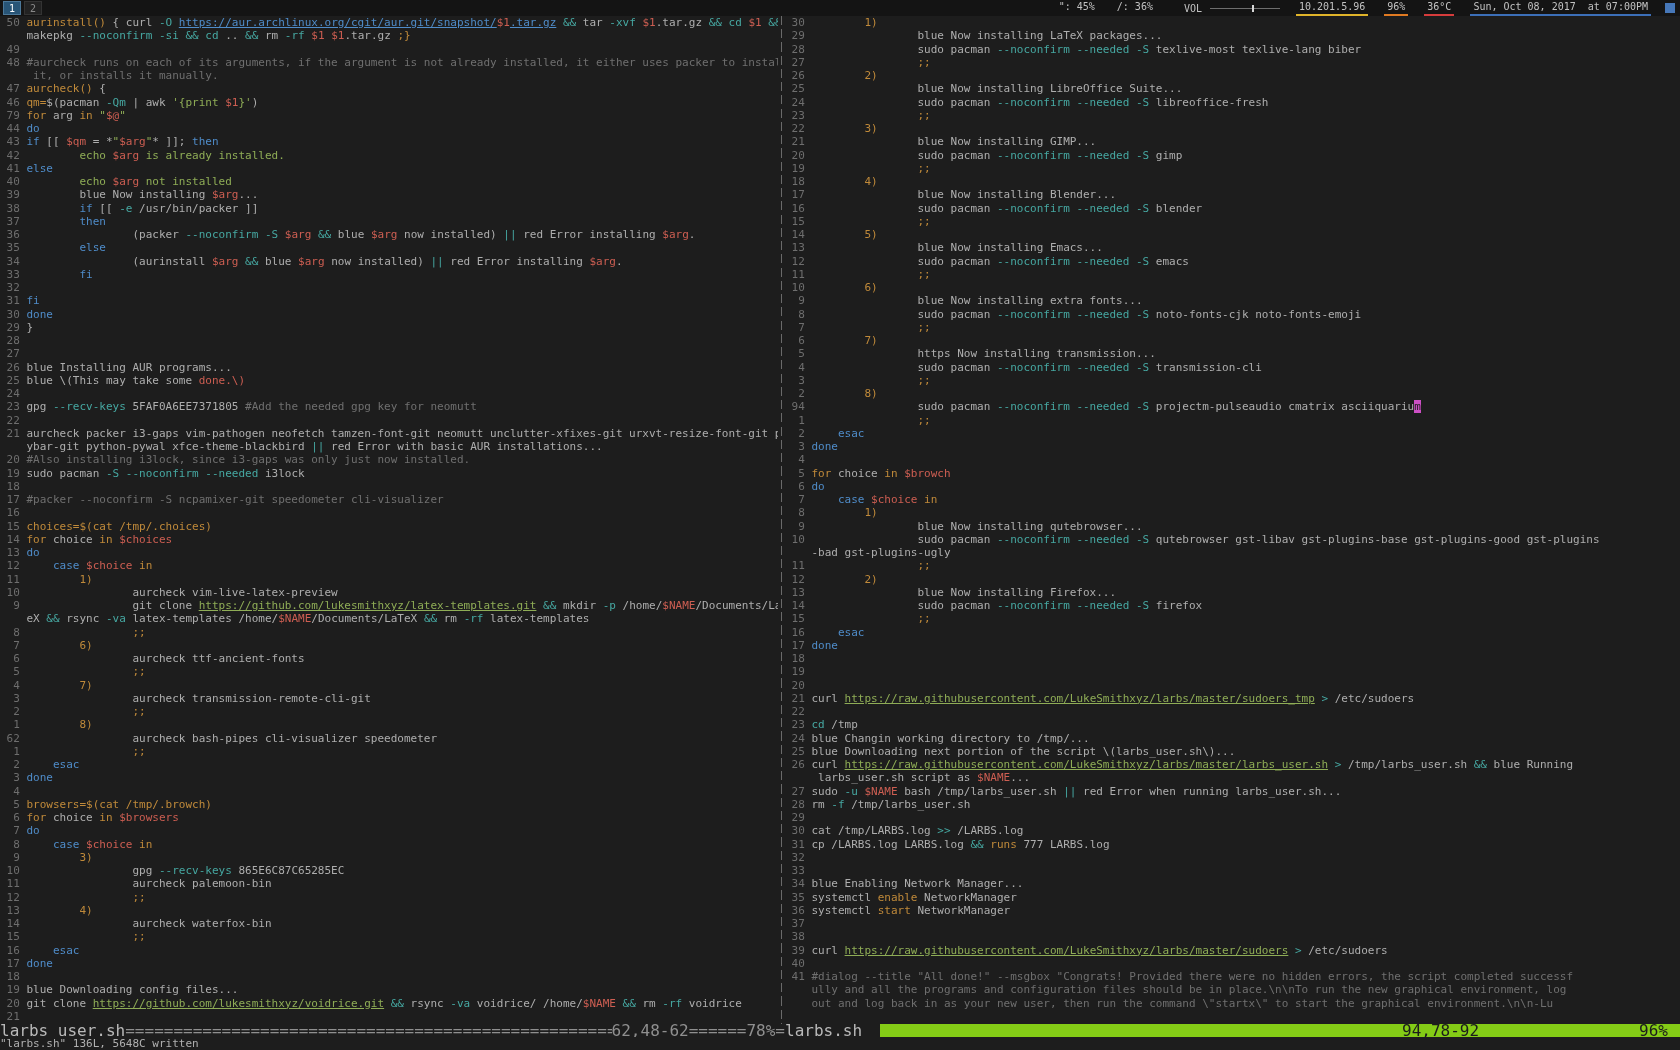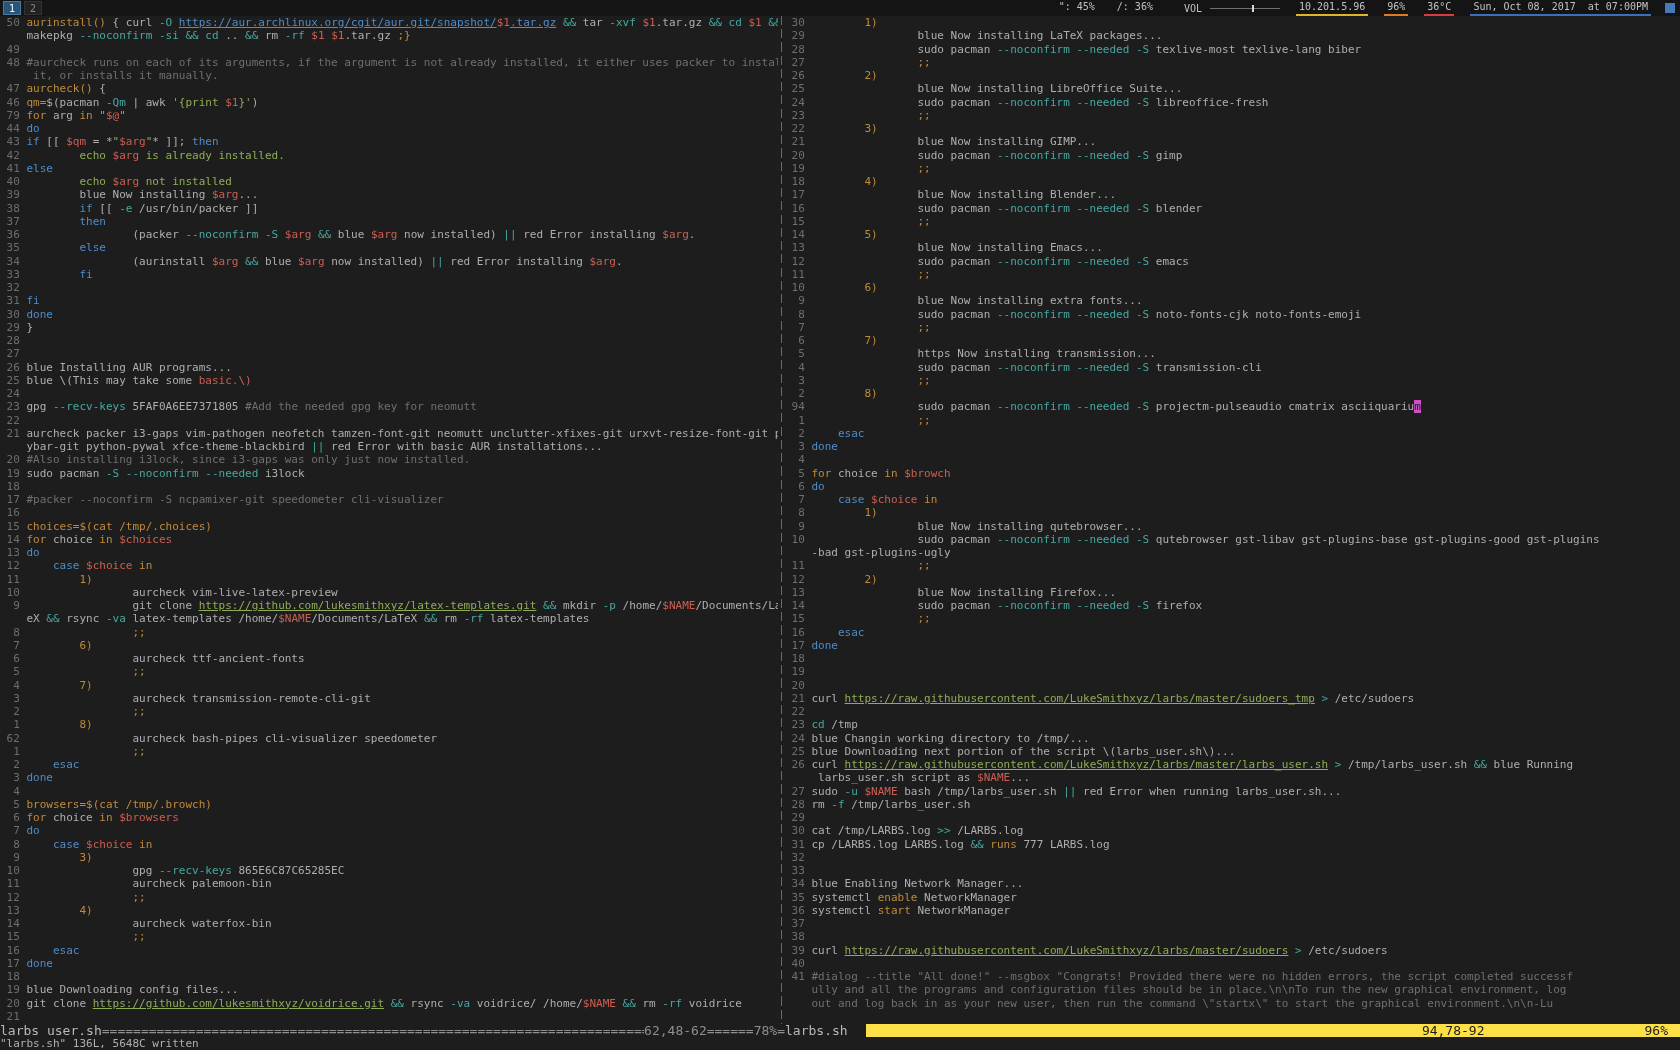--- a/index.html
+++ b/index.html
@@ -23,27 +23,27 @@
   .vimarea{display:flex;height:1007.5px;overflow:hidden}
   .pane{overflow:hidden}
   #pane-left{width:778px}
   .vsep{width:7px;position:relative}
   .vsep::before{content:"";position:absolute;left:3px;top:0;bottom:0;width:1px;
     background:repeating-linear-gradient(to bottom,#6a6a6a 0 9px,transparent 9px 13.25px)}
   #pane-right{flex:1}
   .crow{height:13.25px;line-height:13.25px;font-size:11px;white-space:pre;overflow:hidden;color:#aeaeae}
   .ln{display:inline-block;width:3ch;margin-right:1ch;text-align:right;color:#6e6e6e}
   
-  .statusrow{display:flex;height:13.25px;line-height:13.25px;font-size:13px}
+  .statusrow{display:flex;height:13.25px;line-height:13.25px;font-size:16px}
   .status-left{width:785px;display:flex;overflow:hidden;color:#8f8f8f;white-space:pre}
   .st-name{color:#b8b8b8}
   .st-fill{flex:1;min-width:0;overflow:hidden;white-space:pre}
   .status-right{flex:1;display:flex;white-space:pre;overflow:hidden}
   .st-name2{color:#b8b8b8;padding-right:18px}
-  .st-bar{flex:1;display:flex;background:#fde047;color:#1c1c1c}
+  .st-bar{flex:1;display:flex;background:#84cc16;color:#1c1c1c}
   .sr-ruler{margin-left:auto}
   .sr-pct{margin-left:160px;margin-right:12px}
   .cmdrow{height:13.25px;line-height:13.25px;font-size:11px;color:#b0b0b0;white-space:pre}
 </style>
 <style>.sg-t{color:#aeaeae;}
 .sg-c{color:#6f6f6f;}
 .sg-k{color:#4f8cc9;}
 .sg-o{color:#c08a3a;}
 .sg-g{color:#8fad56;}
 .sg-r{color:#cd5e52;}
@@ -99,21 +99,21 @@
         <div class="crow"><span class="ln">35</span><span class="sg-t">        </span><span class="sg-k">else</span></div>
         <div class="crow"><span class="ln">34</span><span class="sg-t">                (aurinstall </span><span class="sg-r">$arg</span><span class="sg-t"> </span><span class="sg-y">&amp;&amp;</span><span class="sg-t"> blue </span><span class="sg-r">$arg</span><span class="sg-t"> now installed) </span><span class="sg-y">||</span><span class="sg-t"> red Error installing </span><span class="sg-r">$arg</span><span class="sg-t">.</span></div>
         <div class="crow"><span class="ln">33</span><span class="sg-t">        </span><span class="sg-k">fi</span></div>
         <div class="crow"><span class="ln">32</span></div>
         <div class="crow"><span class="ln">31</span><span class="sg-k">fi</span></div>
         <div class="crow"><span class="ln">30</span><span class="sg-k">done</span></div>
         <div class="crow"><span class="ln">29</span><span class="sg-t">}</span></div>
         <div class="crow"><span class="ln">28</span></div>
         <div class="crow"><span class="ln">27</span></div>
         <div class="crow"><span class="ln">26</span><span class="sg-t">blue Installing AUR programs...</span></div>
-        <div class="crow"><span class="ln">25</span><span class="sg-t">blue \(This may take some </span><span class="sg-r">basic.\)</span></div>
+        <div class="crow"><span class="ln">25</span><span class="sg-t">blue \(This may take some </span><span class="sg-r">done.\)</span></div>
         <div class="crow"><span class="ln">24</span></div>
         <div class="crow"><span class="ln">23</span><span class="sg-t">gpg </span><span class="sg-y">--recv-keys</span><span class="sg-t"> 5FAF0A6EE7371805 </span><span class="sg-c">#Add the needed gpg key for neomutt</span></div>
         <div class="crow"><span class="ln">22</span></div>
         <div class="crow"><span class="ln">21</span><span class="sg-t">aurcheck packer i3-gaps vim-pathogen neofetch tamzen-font-git neomutt unclutter-xfixes-git urxvt-resize-font-git pol</span></div>
         <div class="crow"><span class="ln"></span><span class="sg-t">ybar-git python-pywal xfce-theme-blackbird </span><span class="sg-y">||</span><span class="sg-t"> red Error with basic AUR installations...</span></div>
         <div class="crow"><span class="ln">20</span><span class="sg-c">#Also installing i3lock, since i3-gaps was only just now installed.</span></div>
         <div class="crow"><span class="ln">19</span><span class="sg-t">sudo pacman </span><span class="sg-y">-S --noconfirm --needed</span><span class="sg-t"> i3lock</span></div>
         <div class="crow"><span class="ln">18</span></div>
         <div class="crow"><span class="ln">17</span><span class="sg-c">#packer --noconfirm -S ncpamixer-git speedometer cli-visualizer</span></div>
         <div class="crow"><span class="ln">16</span></div>

